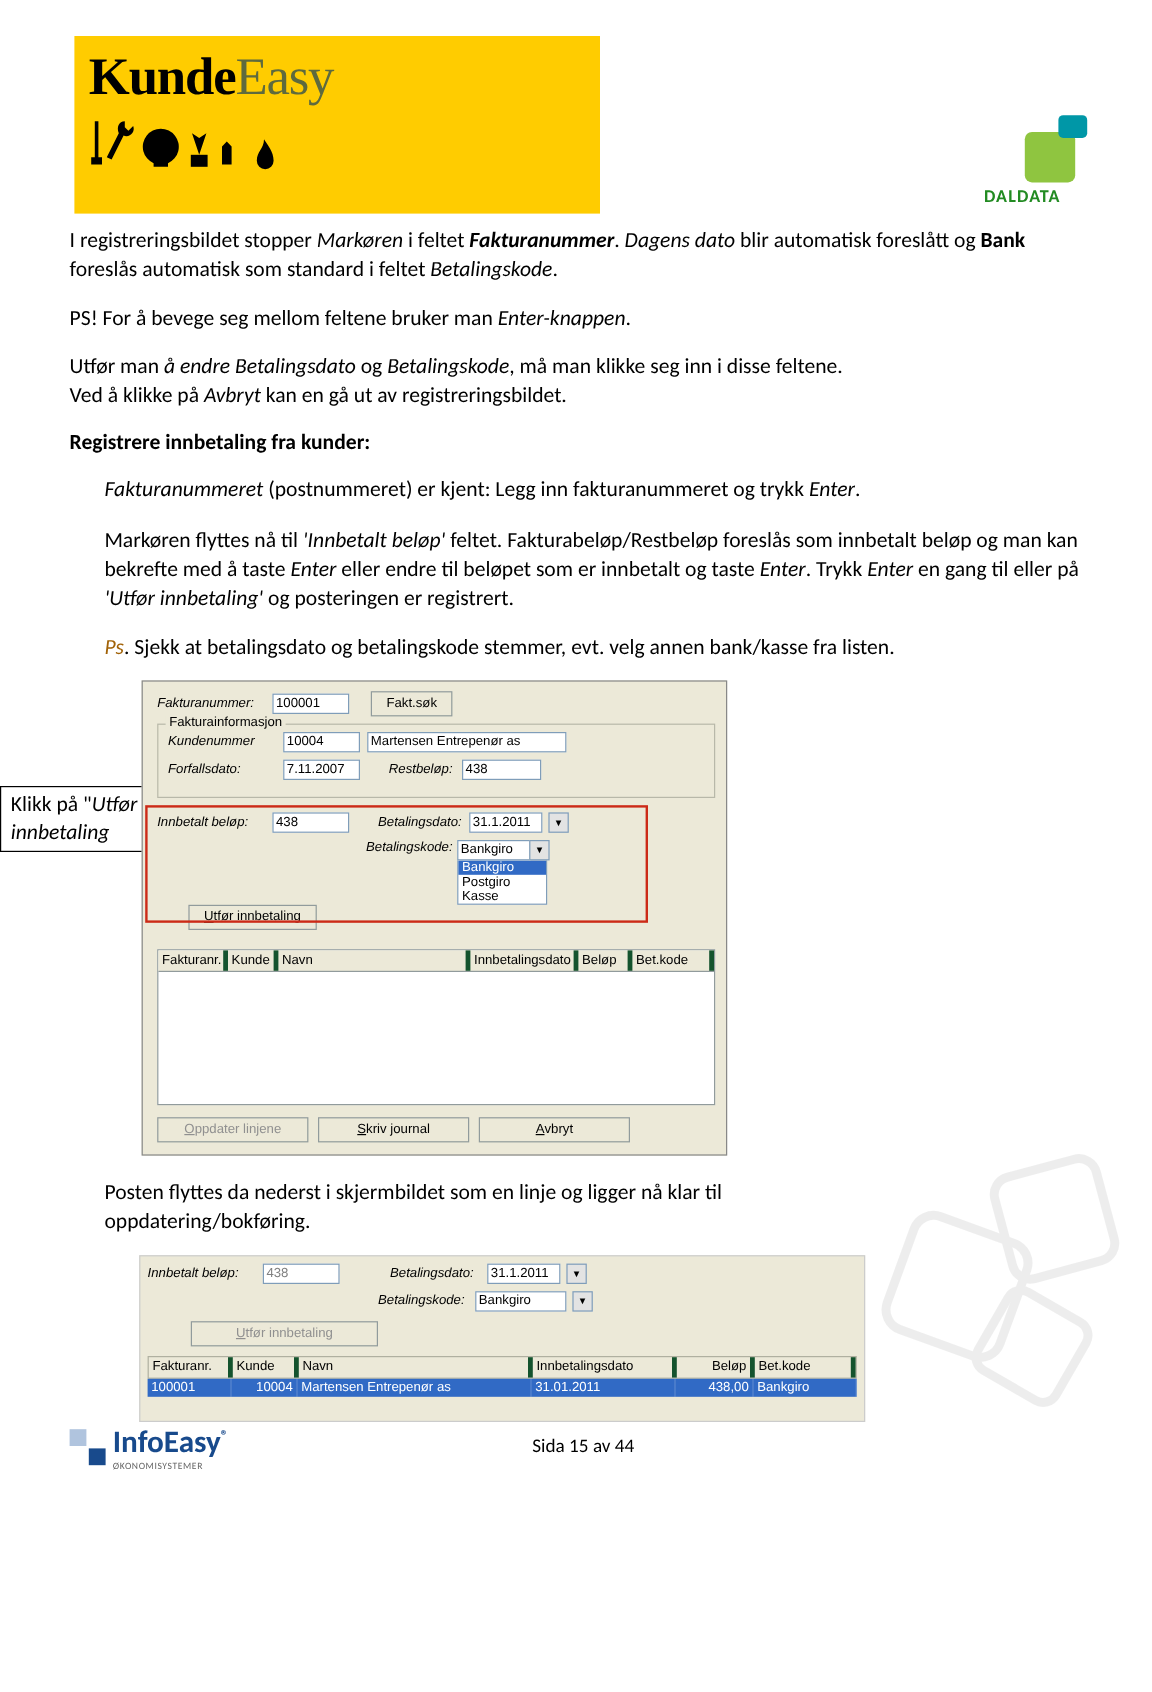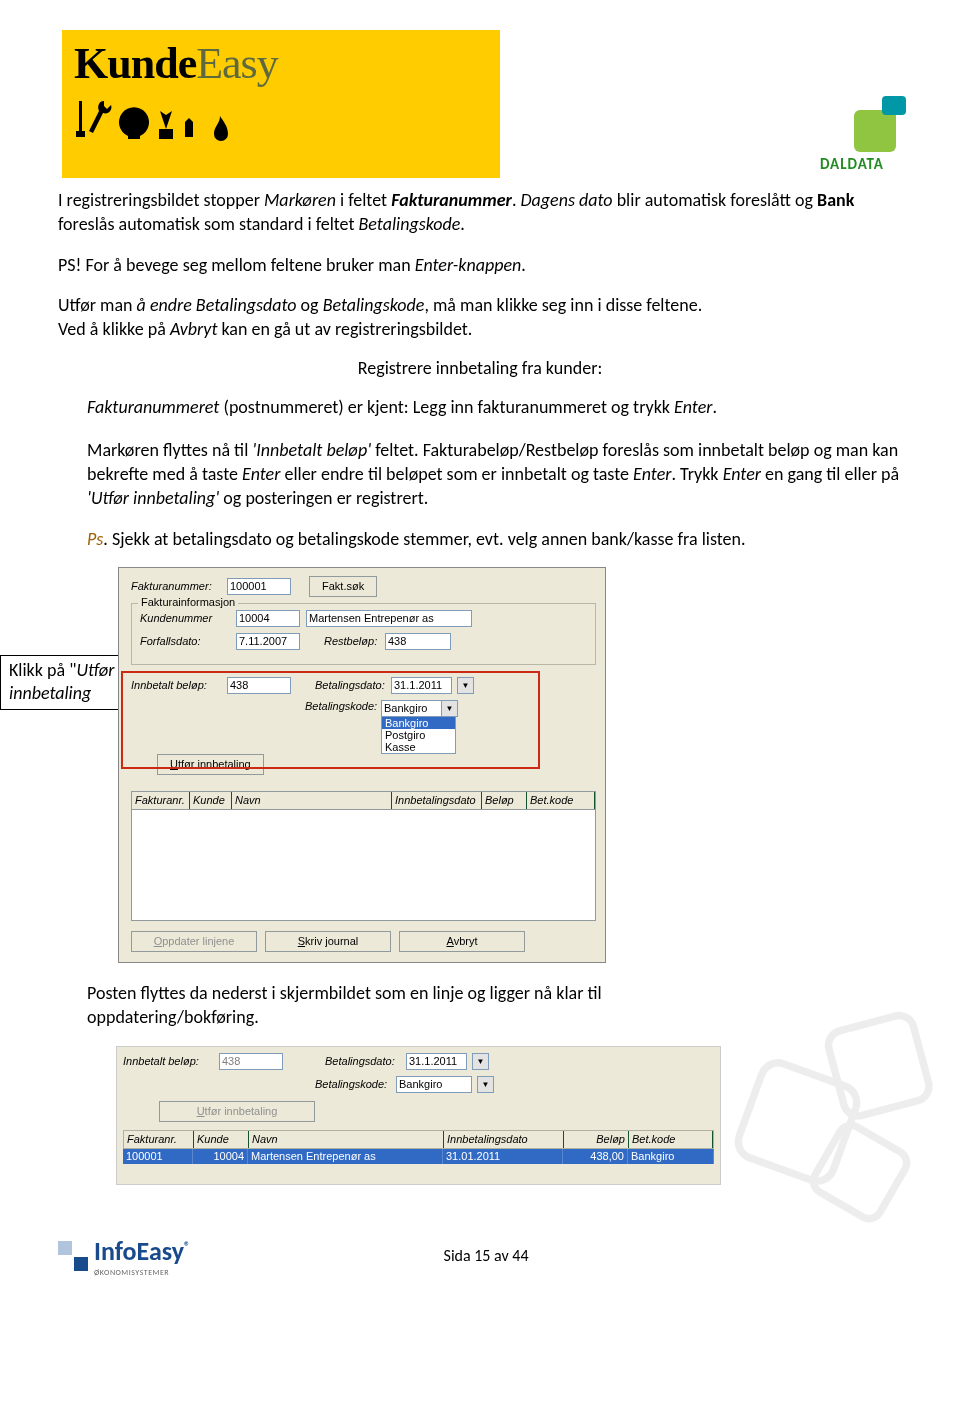--- a/index.html
+++ b/index.html
@@ -62,21 +62,21 @@
     font-weight: 700;
     letter-spacing: 1px;
     font-size: 15px;
   }
   .p { margin: 0 0 16px 0; line-height: 1.35; }
   .p2 { margin: 0 0 0 0; line-height: 1.35; }
   .indent { padding-left: 29px; }
   .bold { font-weight: 700; }
   .italic { font-style: italic; }
   .red { color: #a16207; }
-  .section-h { font-weight: 400; margin: 4px 0 16px 0; font-size: 18px; text-align: center;}
+  .section-h { font-weight: 700; margin: 4px 0 16px 0; font-size: 18px;}
 
   .callout {
     position: absolute;
     left: 0px;
     top: 655px;
     width: 128px;
     background: #fff;
     border: 1px solid #000;
     padding: 3px 8px;
     font-size: 18px;
@@ -168,21 +168,21 @@
     position: absolute;
     border: 2px solid #cc2a17;
     pointer-events: none;
   }
   .grid {
     background: #fff;
     border: 1px solid #919b9c;
     margin-top: 6px;
   }
   .ghead { display: flex; background: #ece9d8; border-bottom: 1px solid #919b9c; height: 17px;}
-  .gh { font-size: 11px; border-right: 1px solid #14532d; padding: 0 3px; display:flex; align-items:center; box-sizing:border-box;font-style:italic;}
+  .gh { font-size: 11px; border-right: 4px solid #14532d; padding: 0 3px; display:flex; align-items:center; box-sizing:border-box;}
   .gbody { height: 110px; }
   .botbtns { display: flex; gap: 8px; margin-top: 10px;}
   .botbtns .btn { width: 100px; justify-content: center;}
   .botbtns .btn.disabled { color: #909090;}
 
   .screenshot2 {
     margin: 6px 0 0 58px;
     width: 605px;
     border: 1px solid #ccc;
     background: #ece9d8;
@@ -195,21 +195,20 @@
   .grid2head { display: flex; background: #ece9d8; height: 17px; border: 1px solid #b0b0a0;}
   .grow { display: flex; background: #316ac5; color: #fff; font-size: 11px; height: 15px;}
   .gc { padding: 0 3px; border-right: 1px solid rgba(255,255,255,0.2); display:flex;align-items:center; box-sizing:border-box;}
   .arrow2 {
     position: absolute;
     left: -37px;
     top: 95px;
     width: 0; height: 0;
   }
   .footer {
-    margin-top: 50px;
     display: flex;
     align-items: center;
     padding: 0 0 0 0px;
   }
   .infoeasy {
     font-family: Calibri, sans-serif;
     font-weight: 700;
     font-size: 26px;
     color: #184a8c;
     display: inline-flex;

